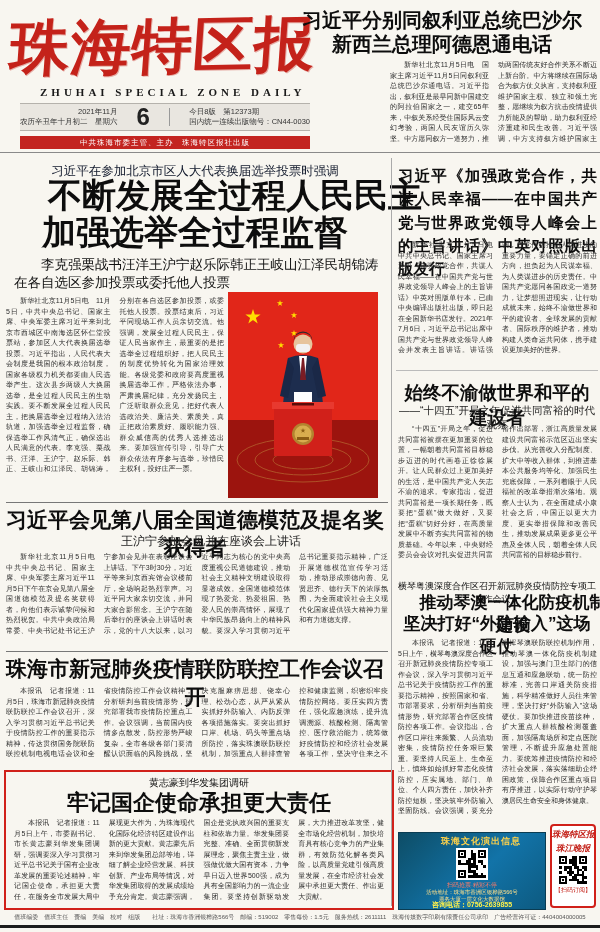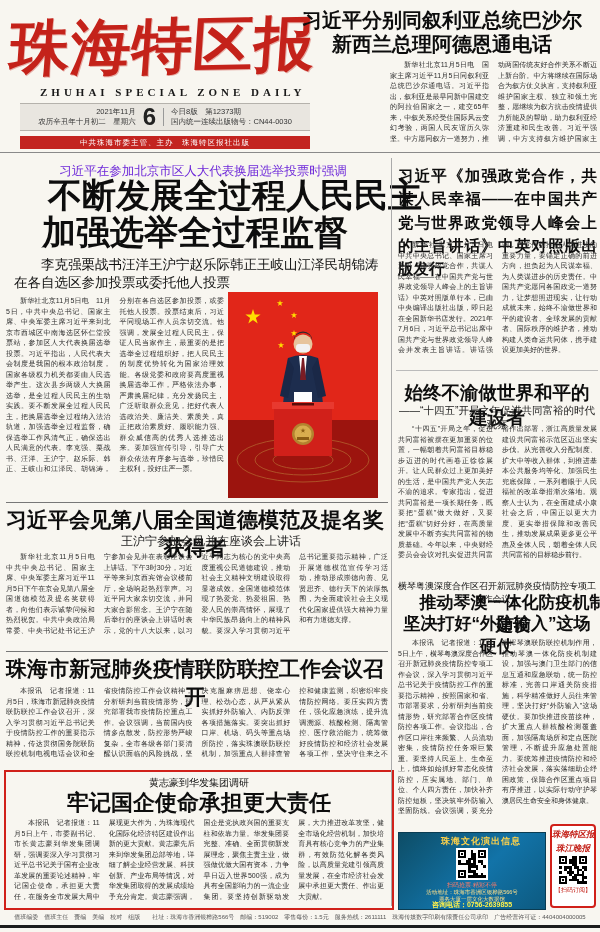--- a/index.html
+++ b/index.html
@@ -11,37 +11,37 @@
 
   
   .mast-title{left:10px;top:4px;width:260px;height:86px;font-size:60px;font-weight:bold;
               color:#c4221a;font-family:"Liberation Serif",serif;letter-spacing:1px;
               transform:skewX(-5deg) rotate(-1deg);white-space:nowrap;line-height:86px;
               text-shadow:1px 1px 0 rgba(196,34,26,.35);}
   .mast-eng{left:40px;top:86px;width:220px;font-size:11px;font-weight:bold;letter-spacing:4px;
             color:#1a1a1a;font-family:"Liberation Serif",serif;white-space:nowrap;}
   .date-band{left:20px;top:103px;width:290px;height:26px;background:#e9e6e0;
              border-top:1px solid #b5b2ac;border-bottom:1px solid #b5b2ac;
-             display:flex;align-items:center;justify-content:center;gap:7px;}
+             display:flex;align-items:center;justify-content:space-between;gap:7px;}
   .date-left{text-align:right;font-size:7.5px;line-height:1.4;color:#333;}
   .date-day{font-size:24px;font-weight:bold;color:#222;}
   .date-sep{width:1px;height:18px;background:#999;}
   .date-right{text-align:left;font-size:7.5px;line-height:1.4;color:#333;}
   .pub-bar{left:20px;top:136px;width:290px;height:13px;background:#c32420;color:#fff;
            font-size:7.5px;line-height:13px;text-align:center;letter-spacing:1px;}
   .mast-rule{left:0;top:152px;width:600px;height:1px;background:#8a8a8a;}
 
   
   .hl-sans{font-weight:bold;color:#0d0d0d;font-family:"Liberation Sans",sans-serif;}
   .hl-serif{font-weight:bold;color:#0d0d0d;font-family:"Liberation Serif",serif;}
 
   .tr-headline{left:287px;top:8px;width:310px;font-size:20px;line-height:1.22;}
   .tr-body{left:390px;top:60px;width:207px;height:88px;}
 
-  .kicker{font-size:12.5px;color:#6d28d9;padding-left:8px;}
+  .kicker{font-size:12.5px;color:#0f172a;}
   .lead-k{left:0;top:163px;width:390px;}
   .lead-h1{left:0;top:179px;width:390px;font-size:34px;line-height:1.0;padding-left:40px;}
   .lead-h2{left:0;top:216px;width:390px;font-size:34px;line-height:1.0;}
   .lead-deck{left:14px;top:256px;width:366px;font-size:13.5px;line-height:1.35;
              text-indent:2em;color:#111;}
   .lead-body{left:6px;top:296px;width:218px;height:202px;}
 
   .photo{left:228px;top:292px;width:150px;height:206px;background:#b71510;}
   .rule{background:#777;height:1px;}
 

